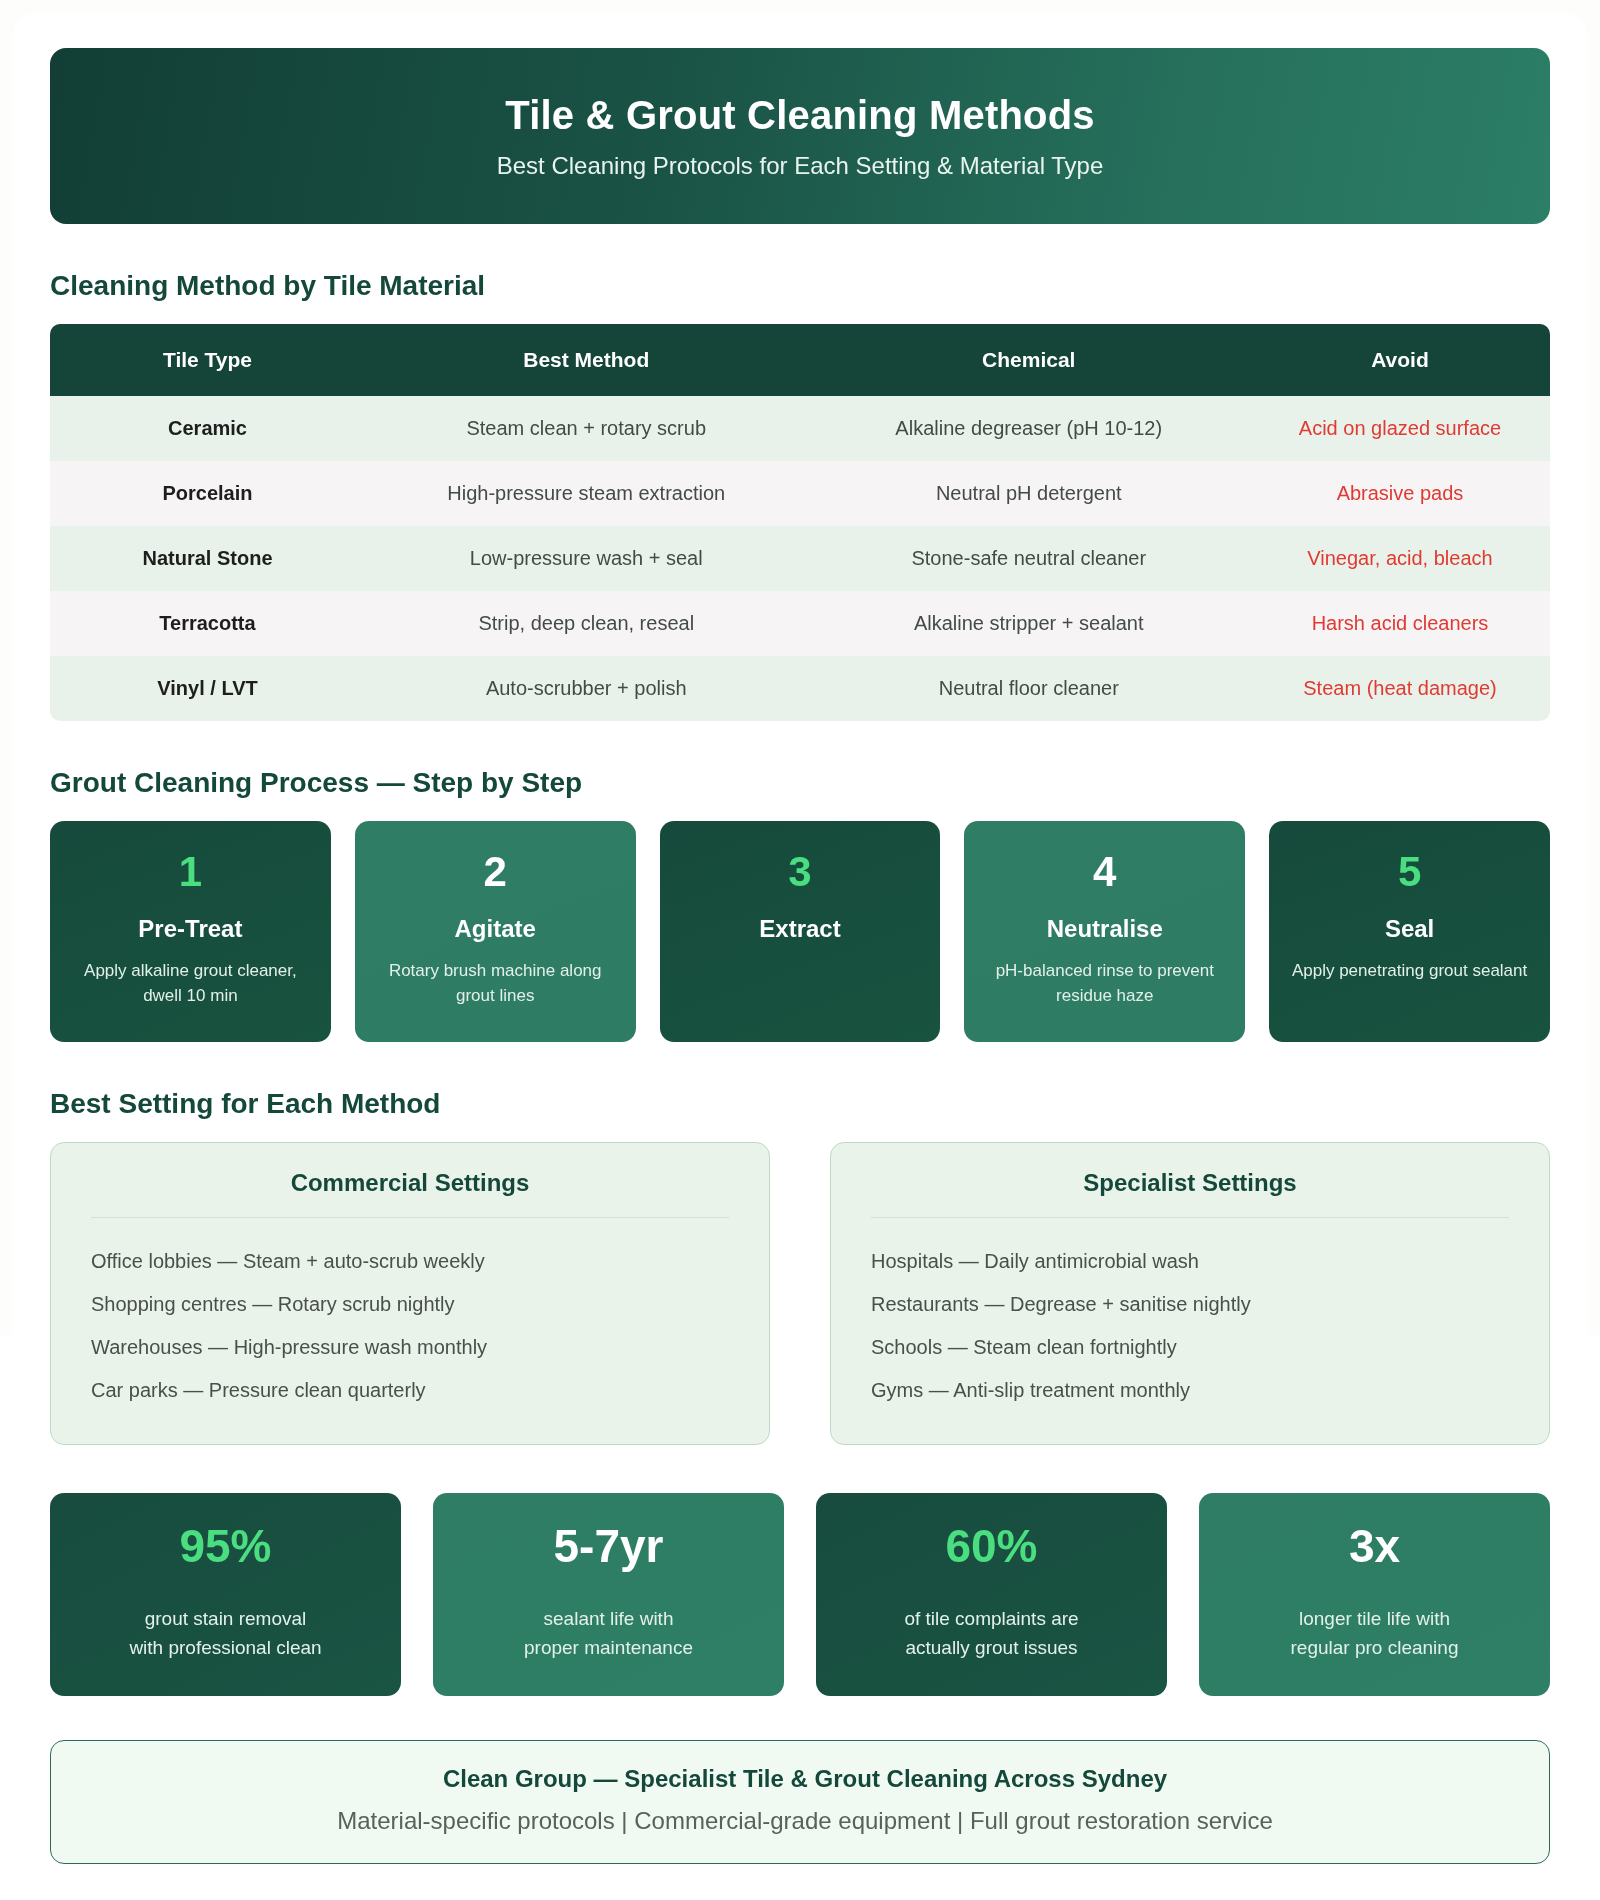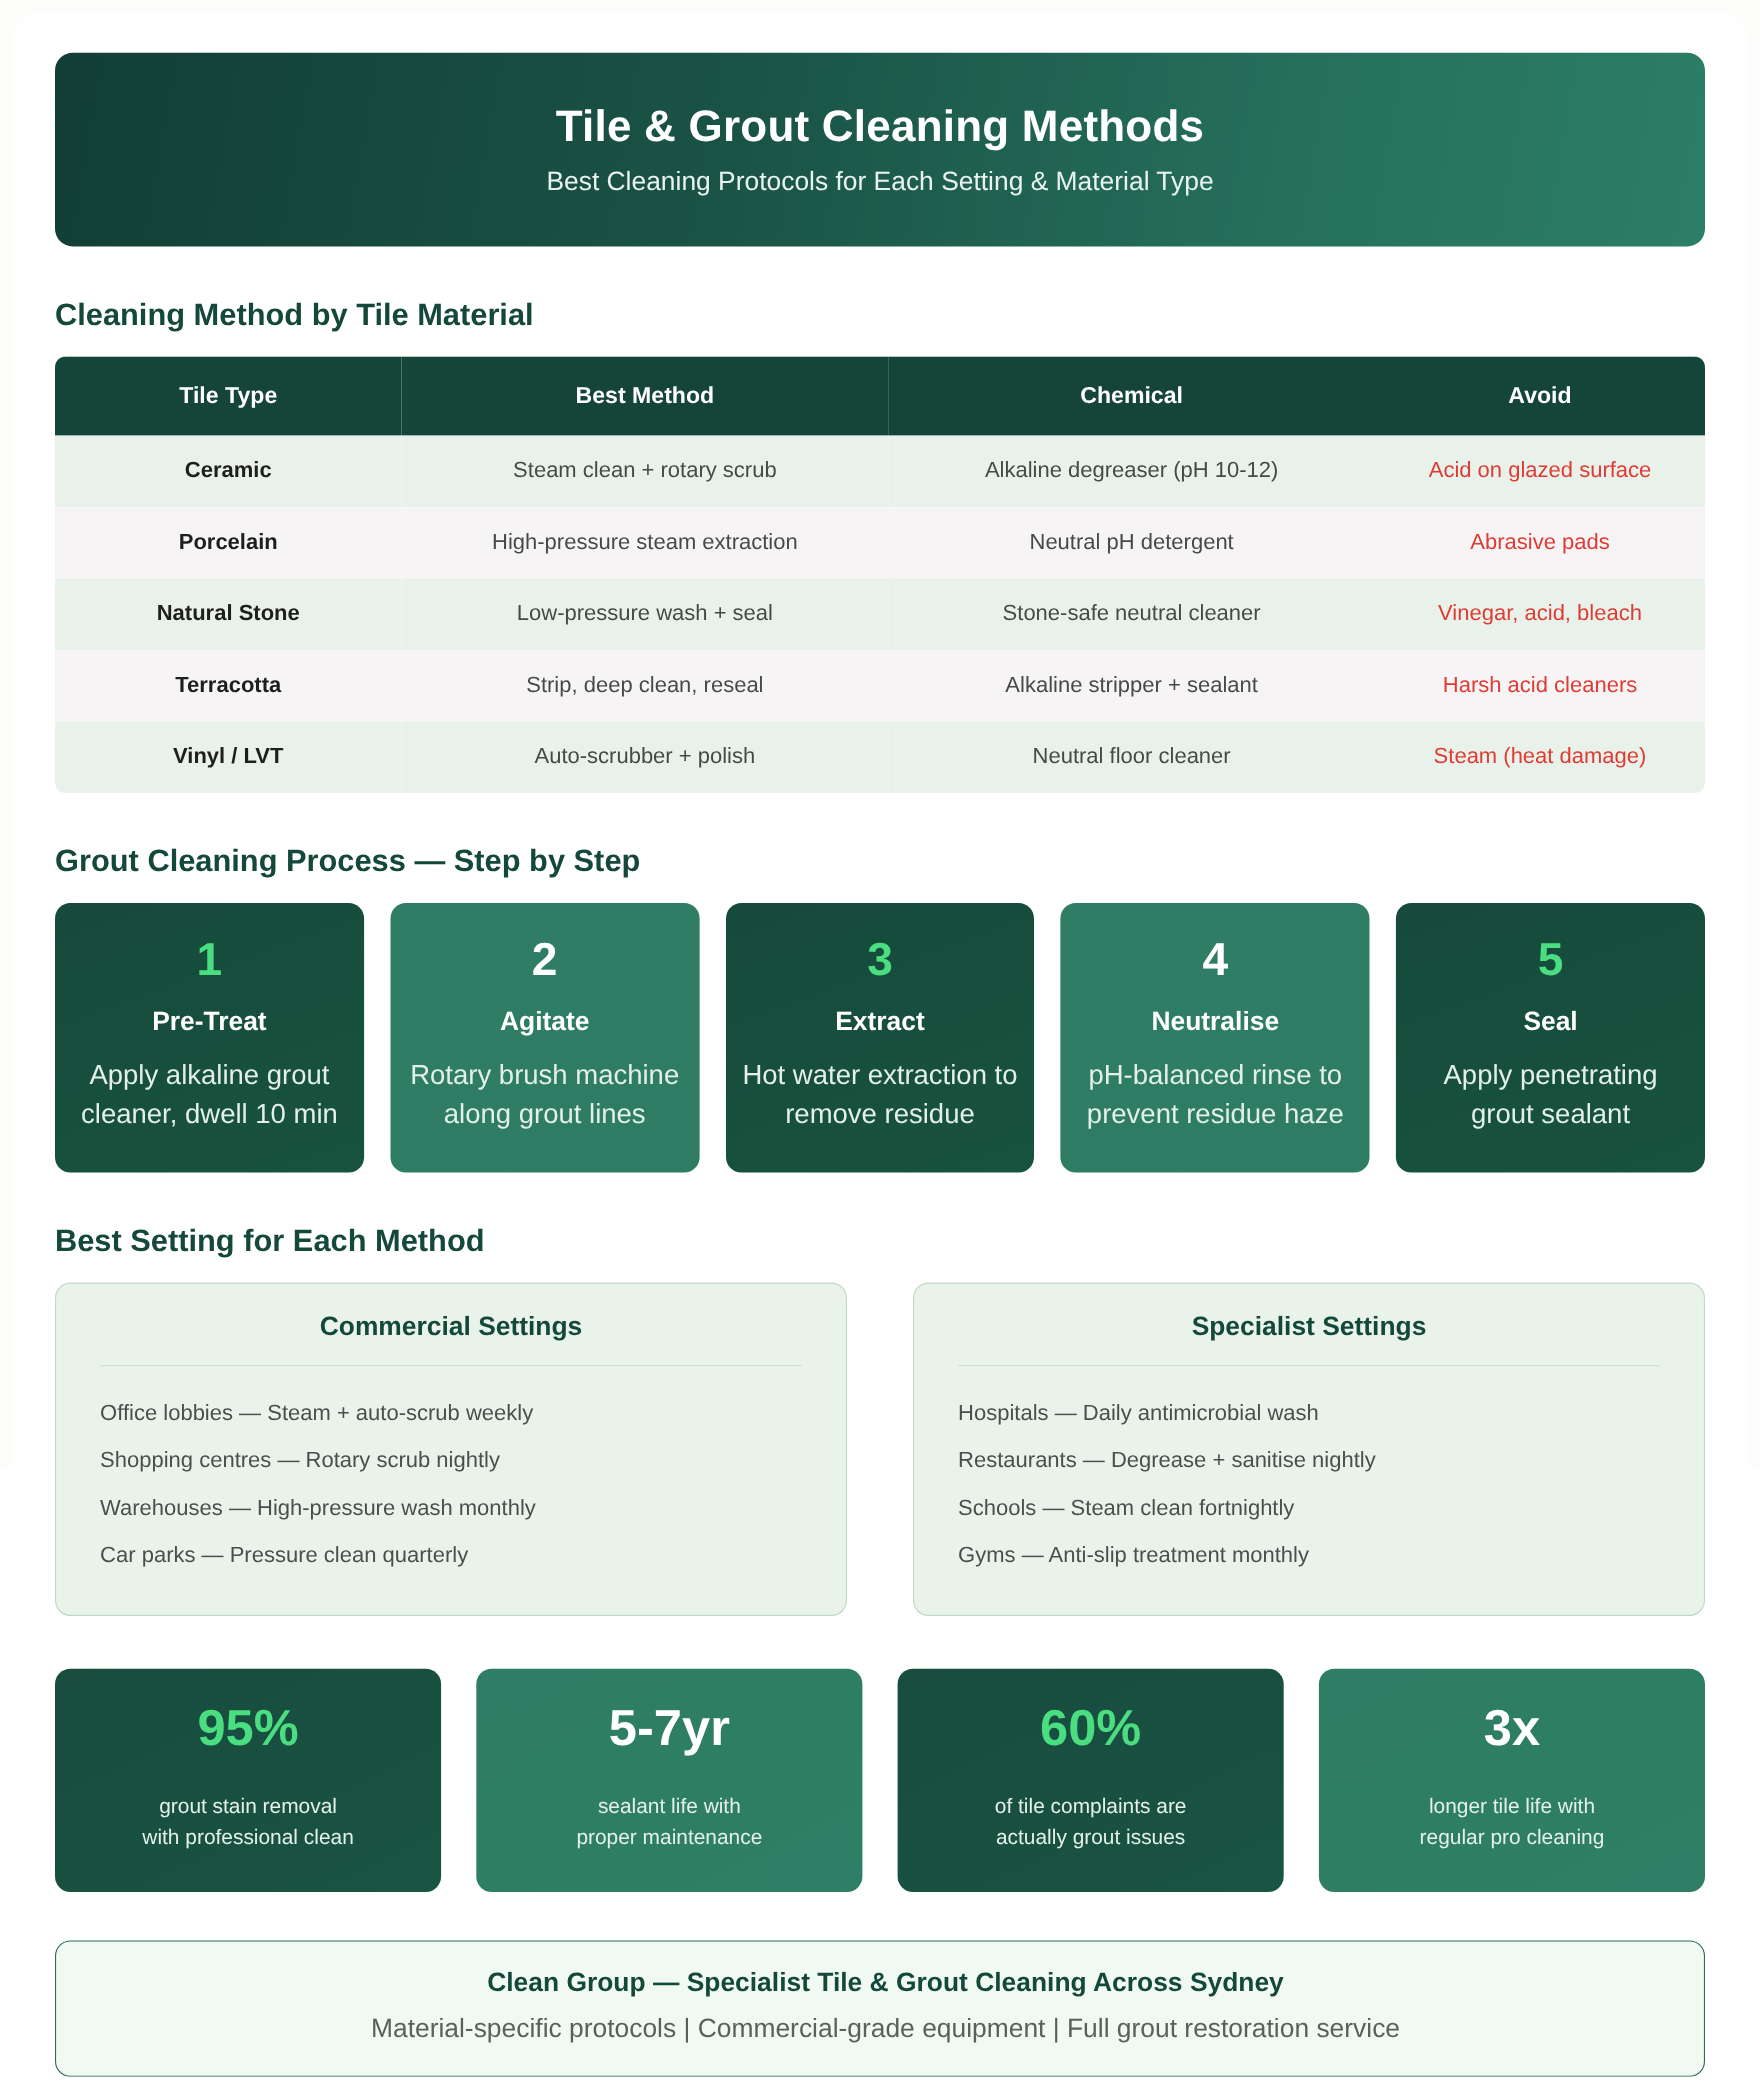--- a/index.html
+++ b/index.html
@@ -119,21 +119,21 @@
   }
   .step.dark  .step-num { color: #4ade80; }
   .step.light .step-num { color: #ffffff; }
   .step-name {
     font-size: 24px;
     font-weight: bold;
     margin-bottom: 16px;
     color: #ffffff;
   }
   .step-desc {
-    font-size: 25px;
+    font-size: 17px;
     line-height: 1.45;
     color: #e3f0e9;
   }
 
   
   .panels {
     display: flex;
     gap: 60px;
   }
   .panel {
@@ -274,21 +274,20 @@
         <div class="step-desc">Apply alkaline grout cleaner, dwell 10 min</div>
       </div>
       <div class="step light">
         <div class="step-num">2</div>
         <div class="step-name">Agitate</div>
         <div class="step-desc">Rotary brush machine along grout lines</div>
       </div>
       <div class="step dark">
         <div class="step-num">3</div>
         <div class="step-name">Extract</div>
-        <div class="step-desc">Hot water extraction to remove residue</div>
       </div>
       <div class="step light">
         <div class="step-num">4</div>
         <div class="step-name">Neutralise</div>
         <div class="step-desc">pH-balanced rinse to prevent residue haze</div>
       </div>
       <div class="step dark">
         <div class="step-num">5</div>
         <div class="step-name">Seal</div>
         <div class="step-desc">Apply penetrating grout sealant</div>

